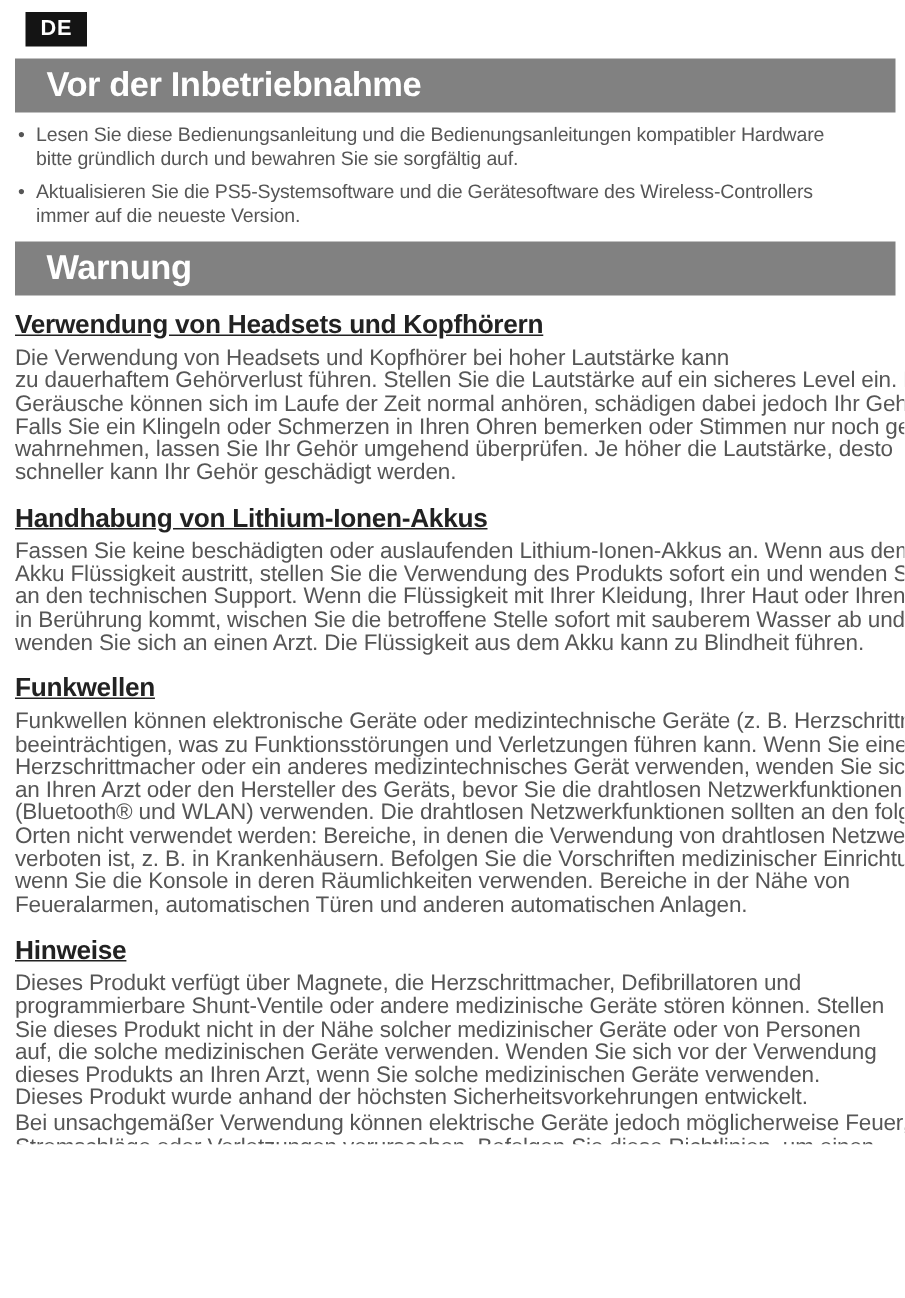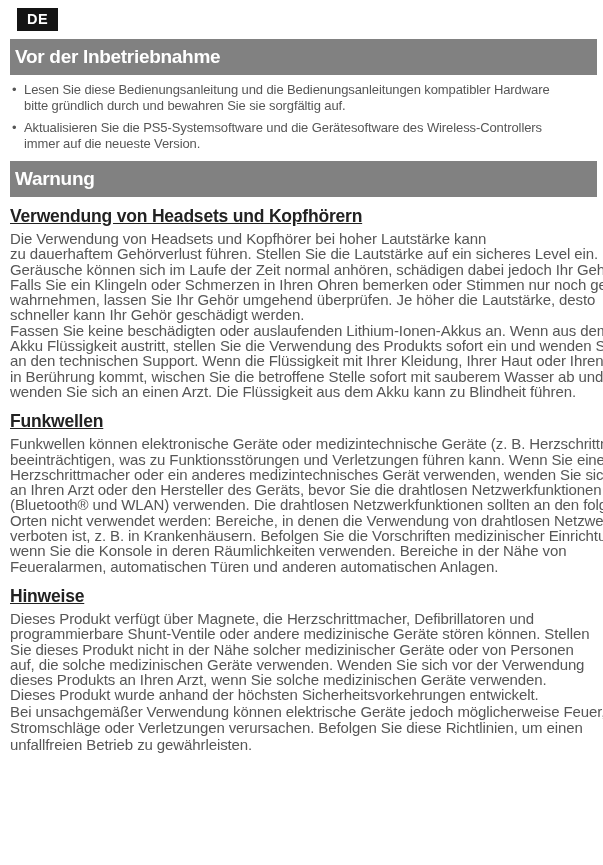--- a/index.html
+++ b/index.html
@@ -21,24 +21,24 @@
     font-size: 14.5px;
     line-height: 16px;
     padding: 3px 10px 4px 10px;
     margin: 8px 0 0 7px;
     letter-spacing: 0.5px;
   }
   .bar {
     background: #818181;
     color: #ffffff;
     font-weight: bold;
-    font-size: 19px;
+    font-size: 23px;
     height: 36px;
     line-height: 35px;
-    padding-left: 5px;
+    padding-left: 21px;
     letter-spacing: -0.3px;
     box-sizing: border-box;
   }
   .bar-first   { margin-top: 8px; }
   .bar-warnung { margin-top: 10px; }
   .bar-hinweise{ margin-top: 16px; }
   .bullets {
     margin-top: 7px;
     color: #565656;
     font-size: 13px;
@@ -102,20 +102,21 @@
   </div>
 
   <h2 class="first-sub">Verwendung von Headsets und Kopfhörern</h2>
   <p class="para">Die Verwendung von Headsets und Kopfhörer bei hoher Lautstärke kann
 zu dauerhaftem Gehörverlust führen. Stellen Sie die Lautstärke auf ein sicheres Level ein. Laute
 Geräusche können sich im Laufe der Zeit normal anhören, schädigen dabei jedoch Ihr Gehör.
 Falls Sie ein Klingeln oder Schmerzen in Ihren Ohren bemerken oder Stimmen nur noch gedämpft
 wahrnehmen, lassen Sie Ihr Gehör umgehend überprüfen. Je höher die Lautstärke, desto
 schneller kann Ihr Gehör geschädigt werden.</p>
 
+  <h2>Handhabung von Lithium-Ionen-Akkus</h2>
   <p class="para">Fassen Sie keine beschädigten oder auslaufenden Lithium-Ionen-Akkus an. Wenn aus dem
 Akku Flüssigkeit austritt, stellen Sie die Verwendung des Produkts sofort ein und wenden Sie sich
 an den technischen Support. Wenn die Flüssigkeit mit Ihrer Kleidung, Ihrer Haut oder Ihren Augen
 in Berührung kommt, wischen Sie die betroffene Stelle sofort mit sauberem Wasser ab und
 wenden Sie sich an einen Arzt. Die Flüssigkeit aus dem Akku kann zu Blindheit führen.</p>
 
   <h2>Funkwellen</h2>
   <p class="para">Funkwellen können elektronische Geräte oder medizintechnische Geräte (z. B. Herzschrittmacher)
 beeinträchtigen, was zu Funktionsstörungen und Verletzungen führen kann. Wenn Sie einen
 Herzschrittmacher oder ein anderes medizintechnisches Gerät verwenden, wenden Sie sich

